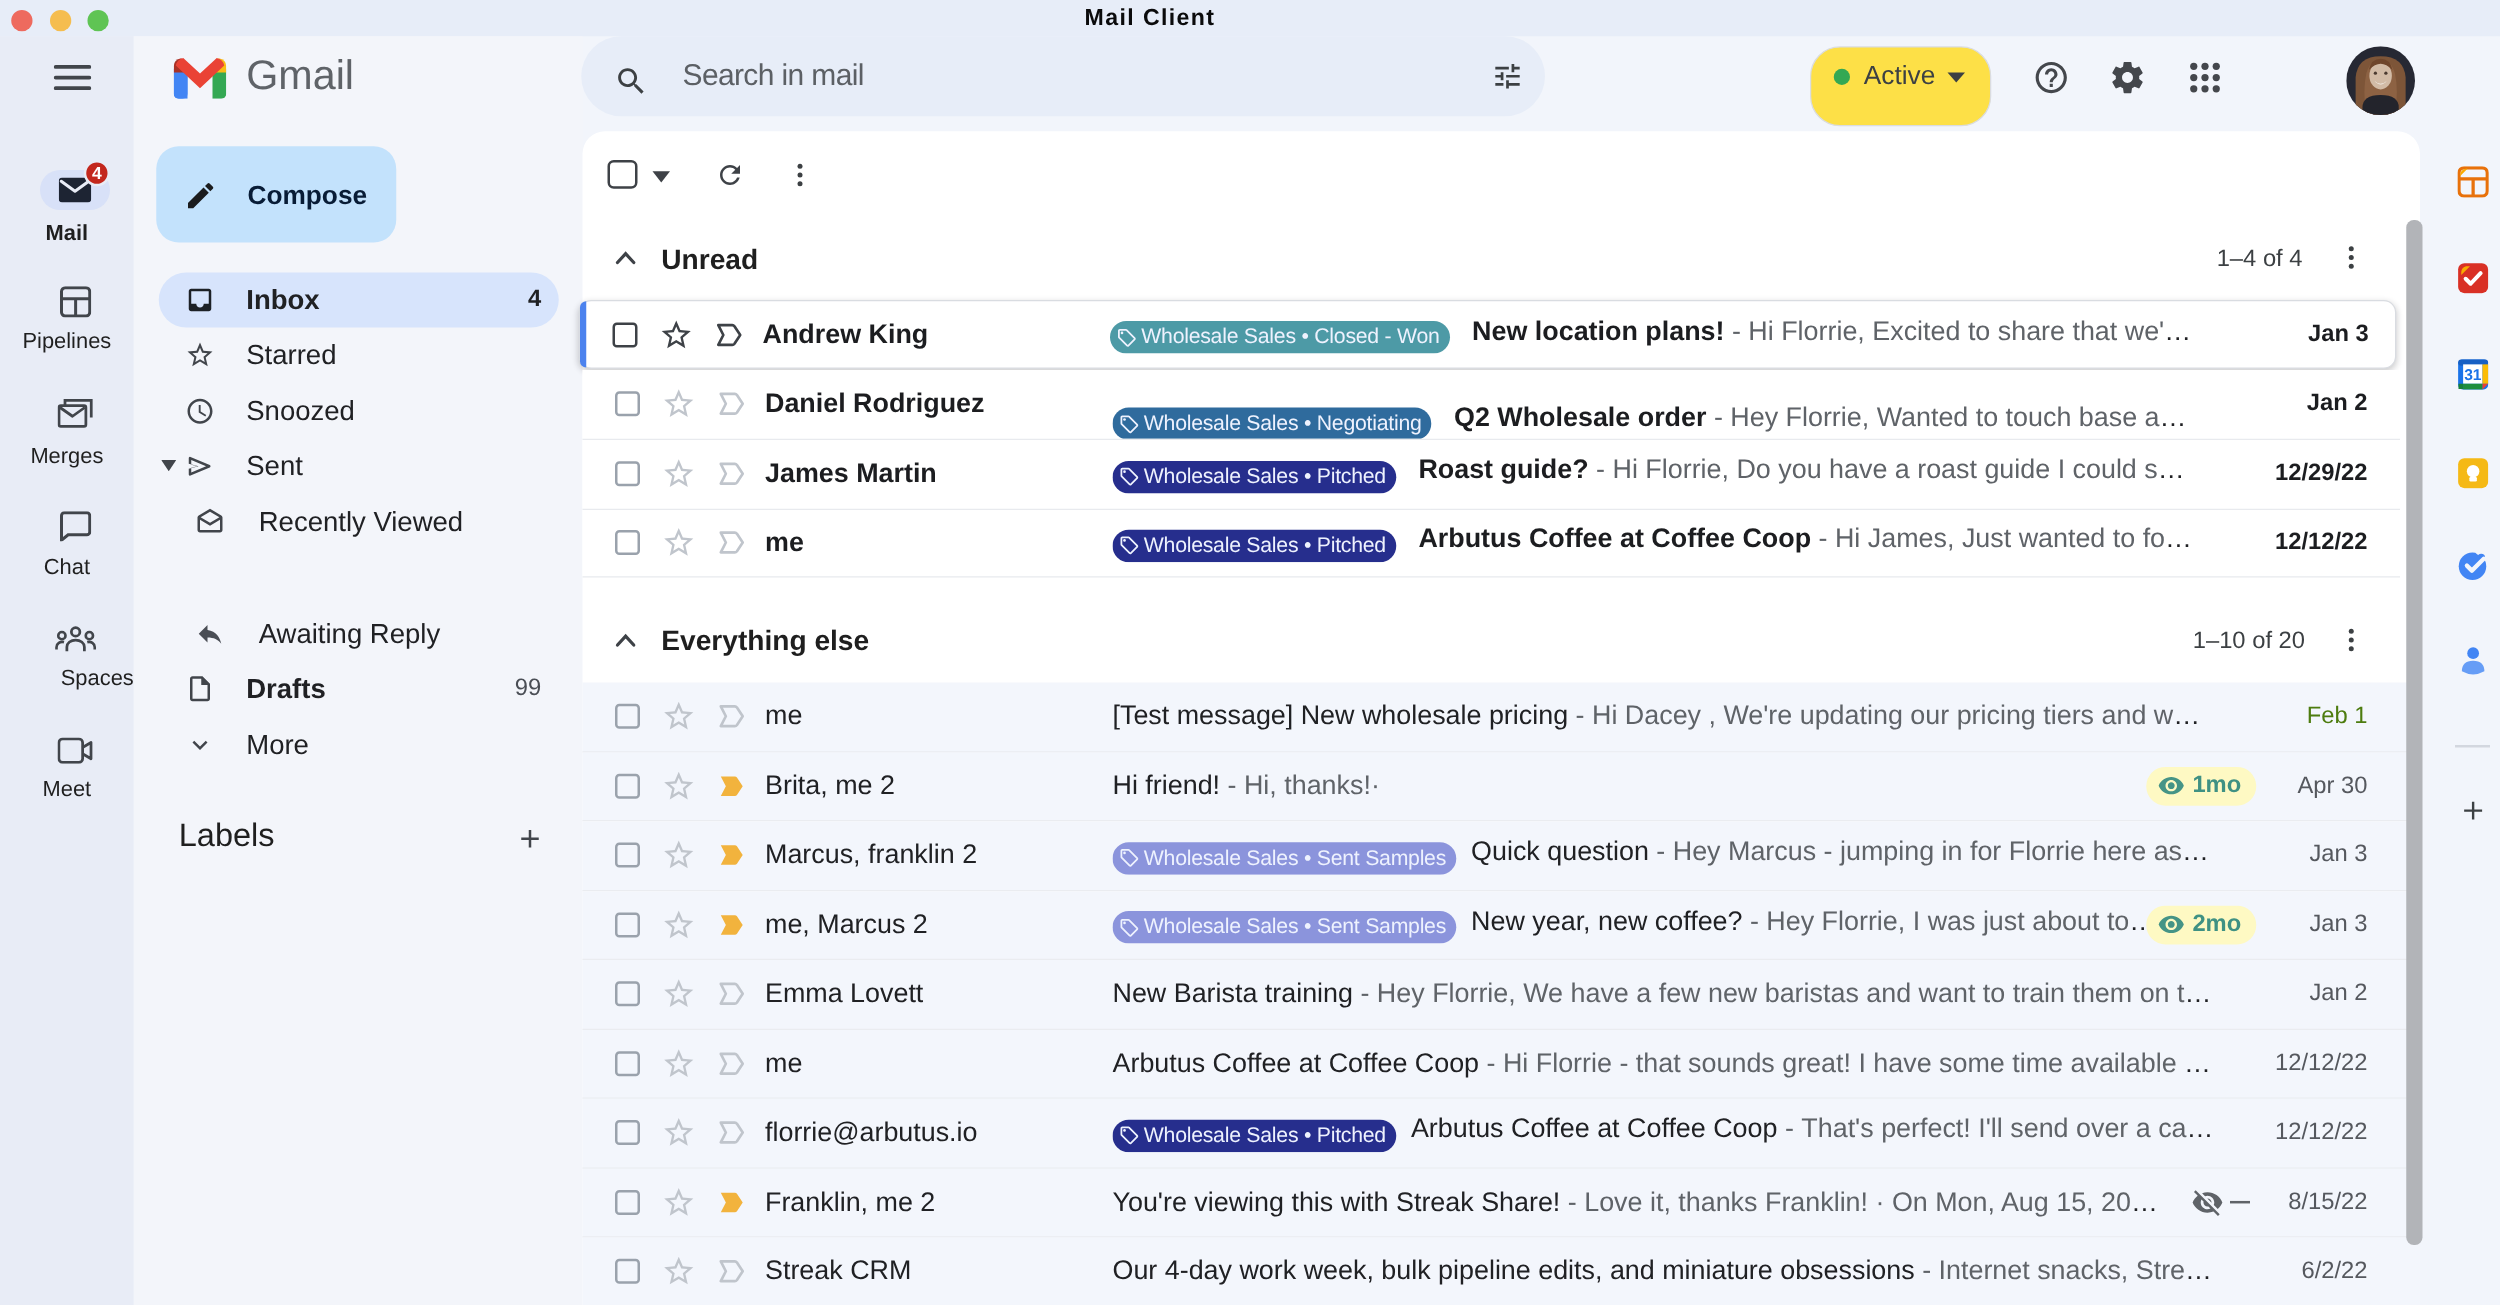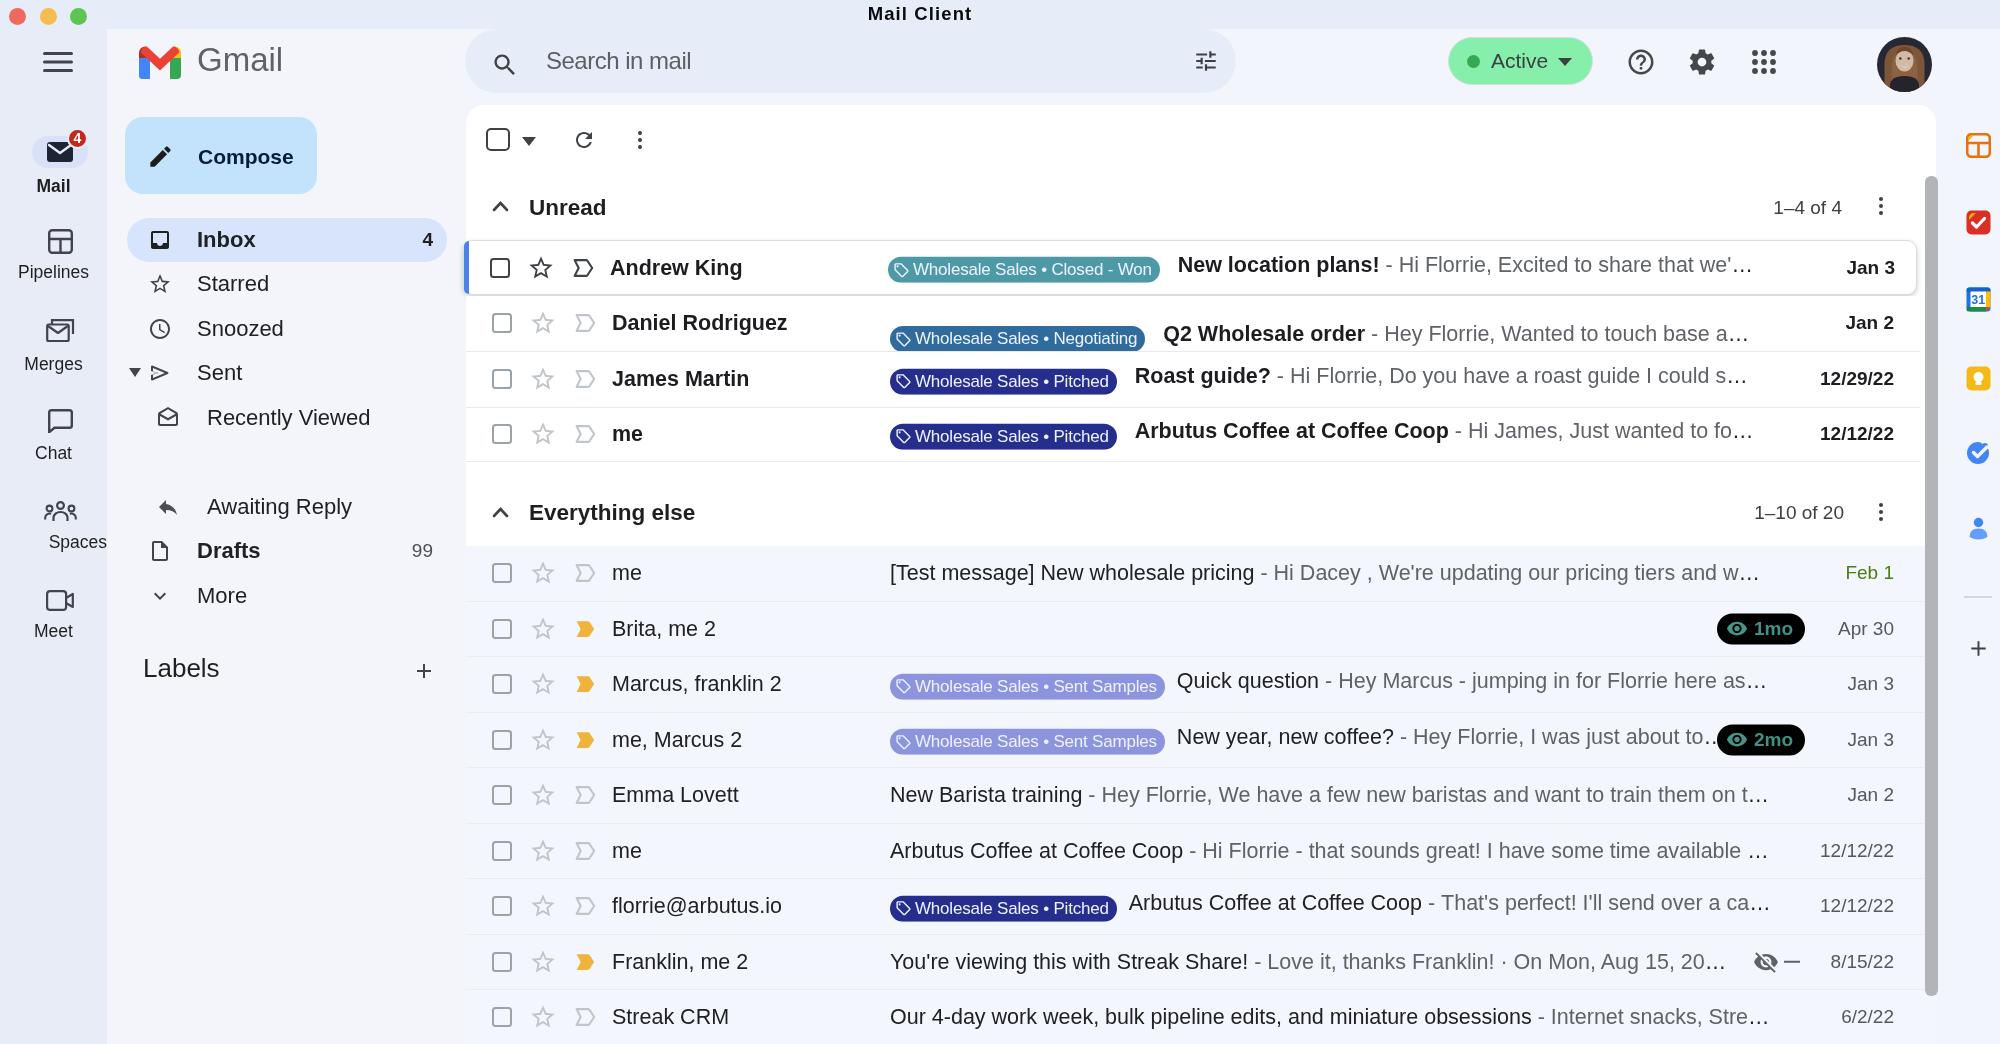--- a/index.html
+++ b/index.html
@@ -39,27 +39,27 @@
 .sender { position:absolute; left:146px; top:50%; transform:translateY(-50%); font-size:21.5px; color:#202124; white-space:nowrap; }
 .mainline { position:absolute; left:424px; right:165px; top:50%; transform:translateY(-50%); font-size:21.5px; color:#202124; white-space:nowrap; overflow:hidden; text-overflow:ellipsis; }
 .date { position:absolute; right:42px; top:50%; transform:translateY(-50%); font-size:19px; color:#202124; }
 .bold { font-weight:bold; }
 .prev { color:#5f6368; }
 .chip { display:inline-flex; align-items:center; height:26px; border-radius:13px; color:#eef2fe; font-size:17px; letter-spacing:-0.2px; padding:0 8px 0 5px; margin-right:12px; vertical-align:-7px; }
 .chip svg { margin-right:3px; }
 .dots3 { position:absolute; width:4px; height:4px; border-radius:50%; background:#3c4043; box-shadow:0 -7px 0 #3c4043, 0 7px 0 #3c4043; }
 
 
-.eyepill { position:absolute; right:131px; top:50%; transform:translateY(-50%); height:31px; border-radius:16px; background:#000000; display:flex; align-items:center; padding:0 12px 0 9px; color:#3f9183; font-size:19px; font-weight:bold; }
+.eyepill { position:absolute; right:131px; top:50%; transform:translateY(-50%); height:31px; border-radius:16px; background:#fef9c3; display:flex; align-items:center; padding:0 12px 0 9px; color:#3f9183; font-size:19px; font-weight:bold; }
 .eyepill svg { margin-right:6px; }
 
 
 #searchbar { position:absolute; left:465px; top:29px; width:771px; height:64px; background:#e7edf8; border-radius:32px; }
 #searchtxt { position:absolute; left:81px; top:18px; font-size:24px; letter-spacing:-0.5px; color:#5c6065; }
-#activepill { position:absolute; left:1448px; top:37px; width:145px; height:48px; background:#86efac; border:1.5px solid #dadce0; border-radius:24px; }
+#activepill { position:absolute; left:1448px; top:37px; width:145px; height:64px; background:#fde047; border:1.5px solid #dadce0; border-radius:24px; }
 
 #scrollthumb { position:absolute; left:1925px; top:176px; width:12.5px; height:820px; background:#b2b4b8; border-radius:6px; }
 .panelico { position:absolute; left:1966px; width:25px; height:25px; }
 </style>
 </head>
 <body>
 <div id="titlebar">
   <div class="tl" style="left:9px;  background:#ee6a5e;"></div>
   <div class="tl" style="left:40px; background:#f5bd4f;"></div>
   <div class="tl" style="left:70px; background:#5fc454;"></div>
@@ -304,20 +304,21 @@
 </div>
 <div class="row rowread" style="top:601.5px;">
   <div class="chk"></div>
   <svg class="star" viewBox="0 0 24 24">
       <path d="M22 9.24l-7.19-.62L12 2 9.19 8.63 2 9.24l5.46 4.73L5.82 21 12 17.27 18.18 21l-1.63-7.03L22 9.24zM12 15.4l-3.76 2.27 1-4.28-3.32-2.88 4.38-.38L12 6.1l1.71 4.04 4.38.38-3.32 2.88 1 4.28L12 15.4z" fill="#c0c5cc"></path>
     </svg>
   <svg class="imp" viewBox="0 0 24 24">
       <path d="M5 19 l10 0 c.6 0 1.15-.3 1.5-.75 L20.6 12 16.5 5.75 C16.15 5.3 15.6 5 15 5 L5 5 l3.6 7 z" fill="#f2b33d"></path>
     </svg>
   <span class="sender">Brita, me 2</span>
+  <div class="mainline"><span style="color:#202124;">Hi friend!</span><span class="prev">&nbsp;-&nbsp;Hi, thanks!·</span></div>
   <span class="eyepill"><svg width="22" height="22" viewBox="0 0 24 24">
         <path d="M12 4.5C7 4.5 2.73 7.61 1 12c1.73 4.39 6 7.5 11 7.5s9.27-3.11 11-7.5c-1.73-4.39-6-7.5-11-7.5zM12 17c-2.76 0-5-2.24-5-5s2.24-5 5-5 5 2.24 5 5-2.24 5-5 5zm0-8c-1.66 0-3 1.34-3 3s1.34 3 3 3 3-1.34 3-3-1.34-3-3-3z" fill="#459486"></path>
       </svg>1mo</span>
   <span class="date" style="color:#55585e;">Apr 30</span>
 </div>
 <div class="row rowread" style="top:657.0px;">
   <div class="chk"></div>
   <svg class="star" viewBox="0 0 24 24">
       <path d="M22 9.24l-7.19-.62L12 2 9.19 8.63 2 9.24l5.46 4.73L5.82 21 12 17.27 18.18 21l-1.63-7.03L22 9.24zM12 15.4l-3.76 2.27 1-4.28-3.32-2.88 4.38-.38L12 6.1l1.71 4.04 4.38.38-3.32 2.88 1 4.28L12 15.4z" fill="#c0c5cc"></path>
     </svg>

